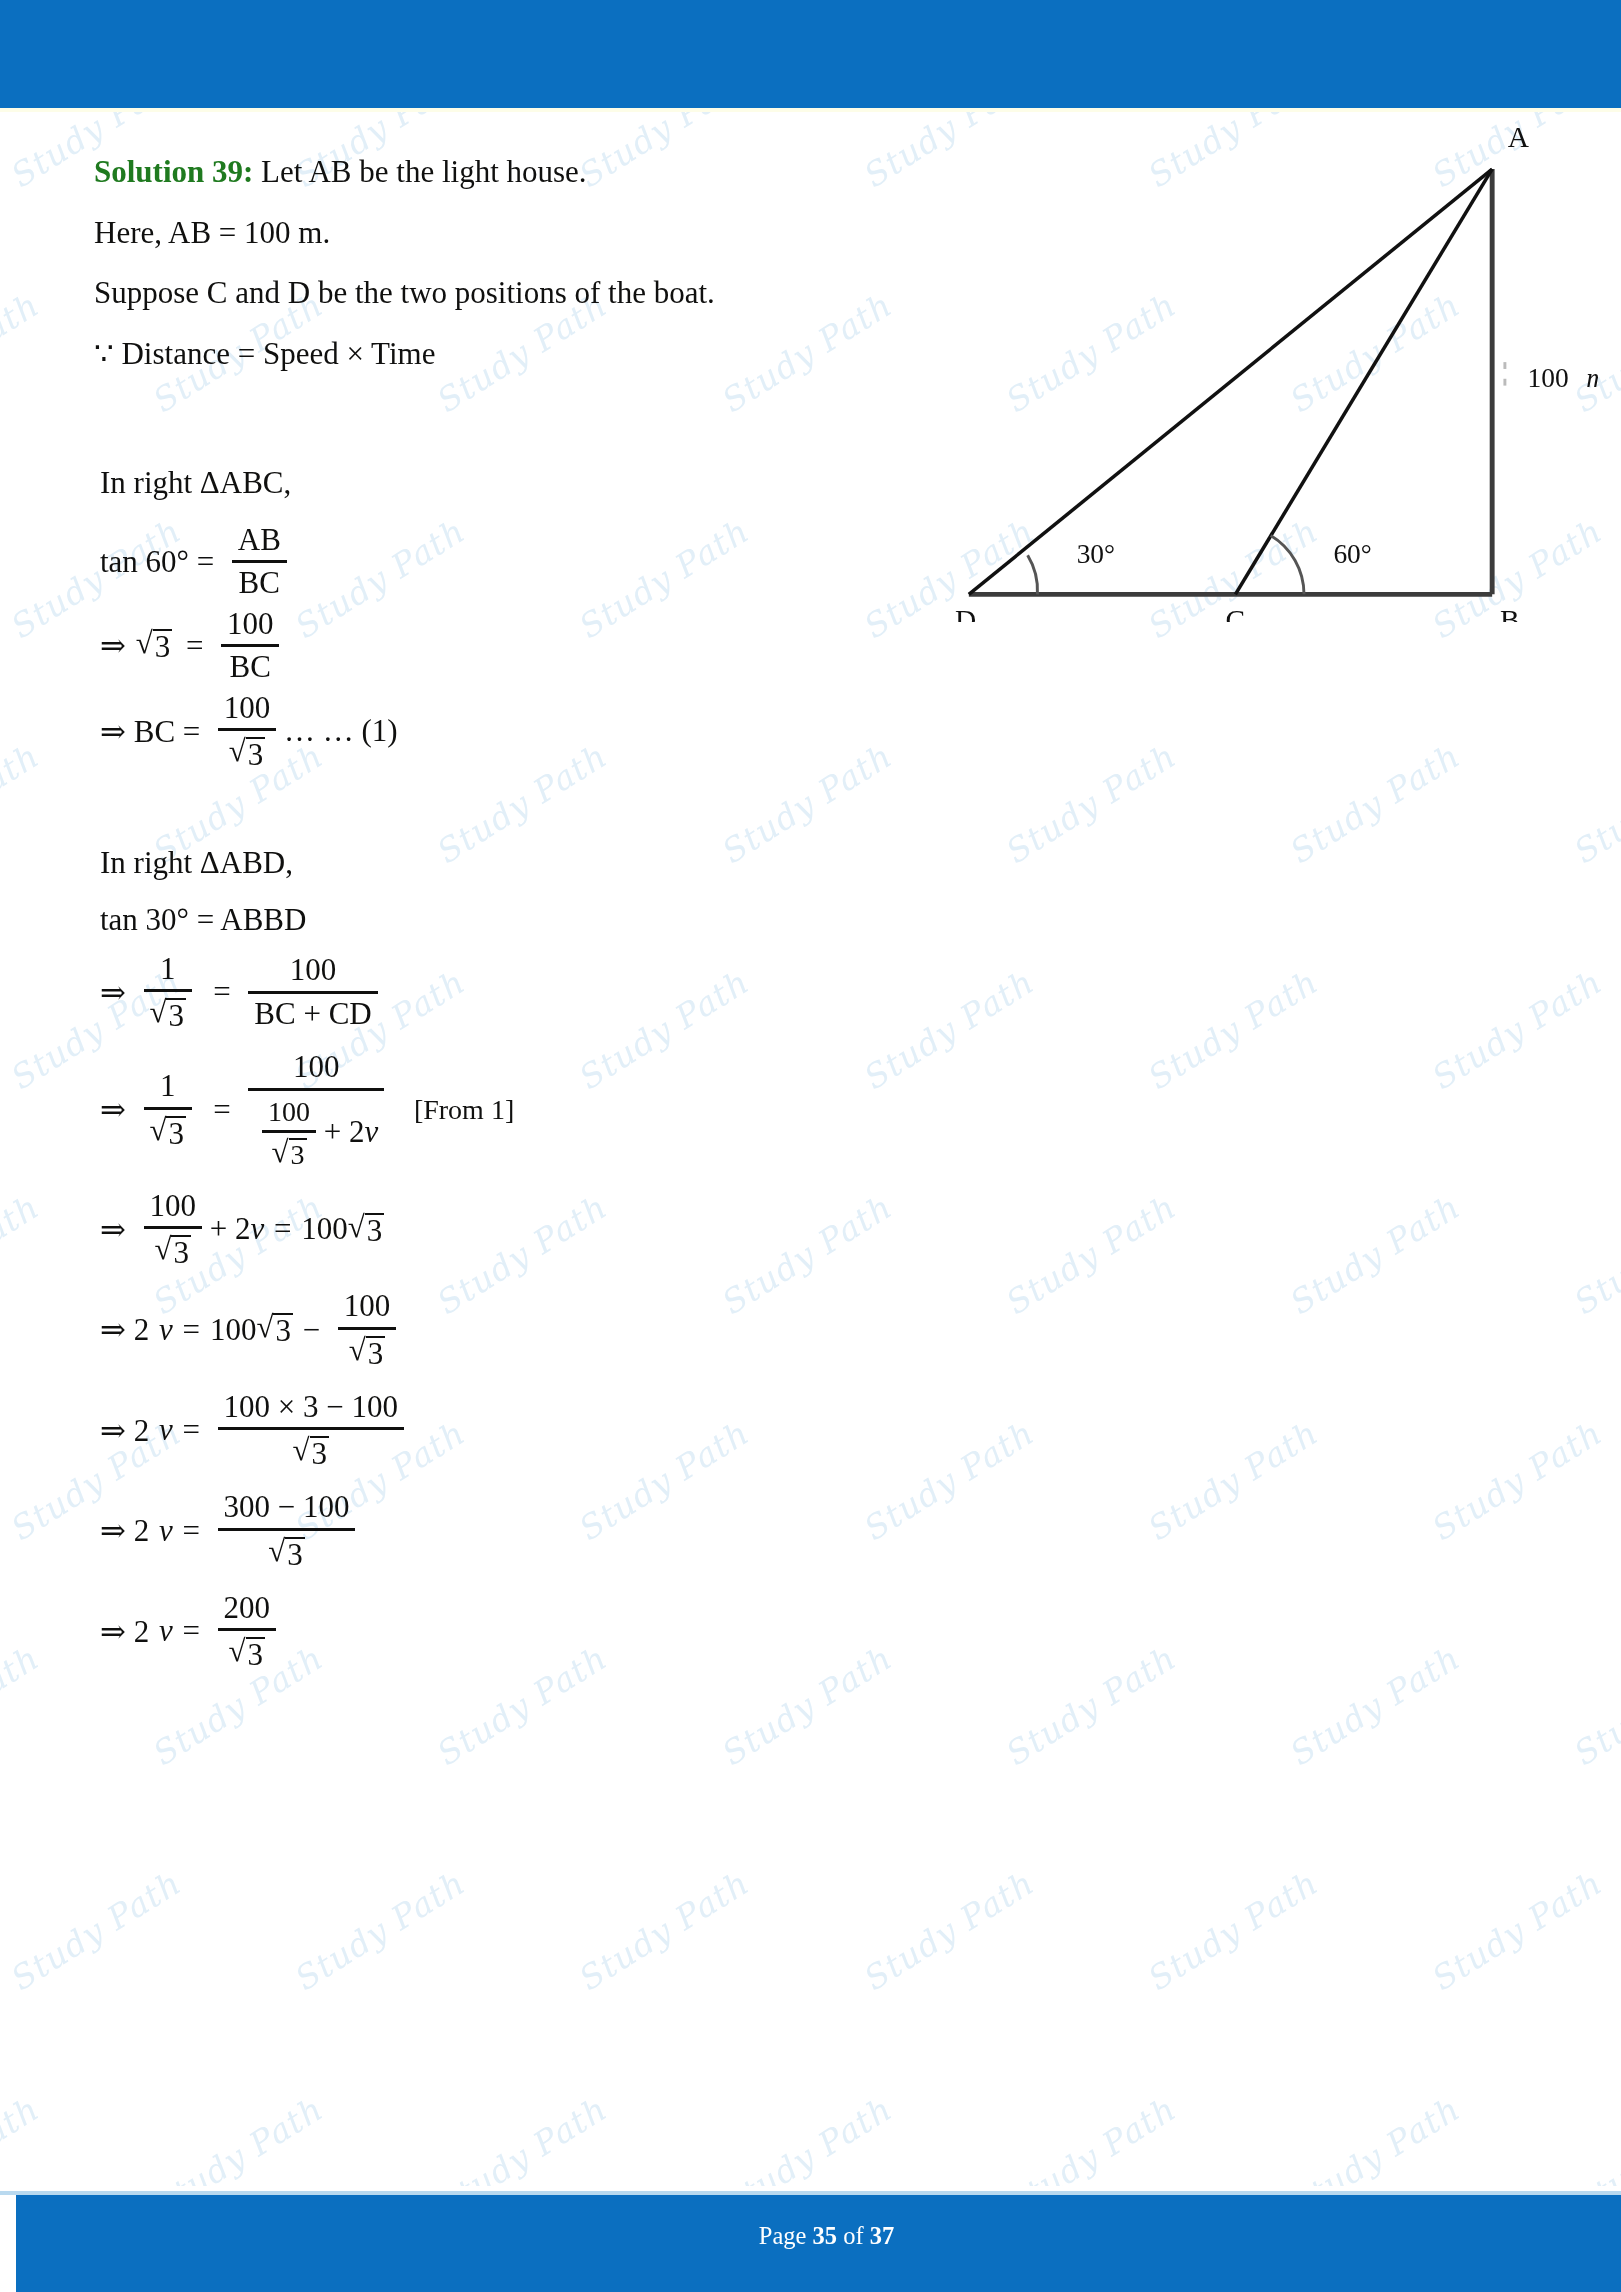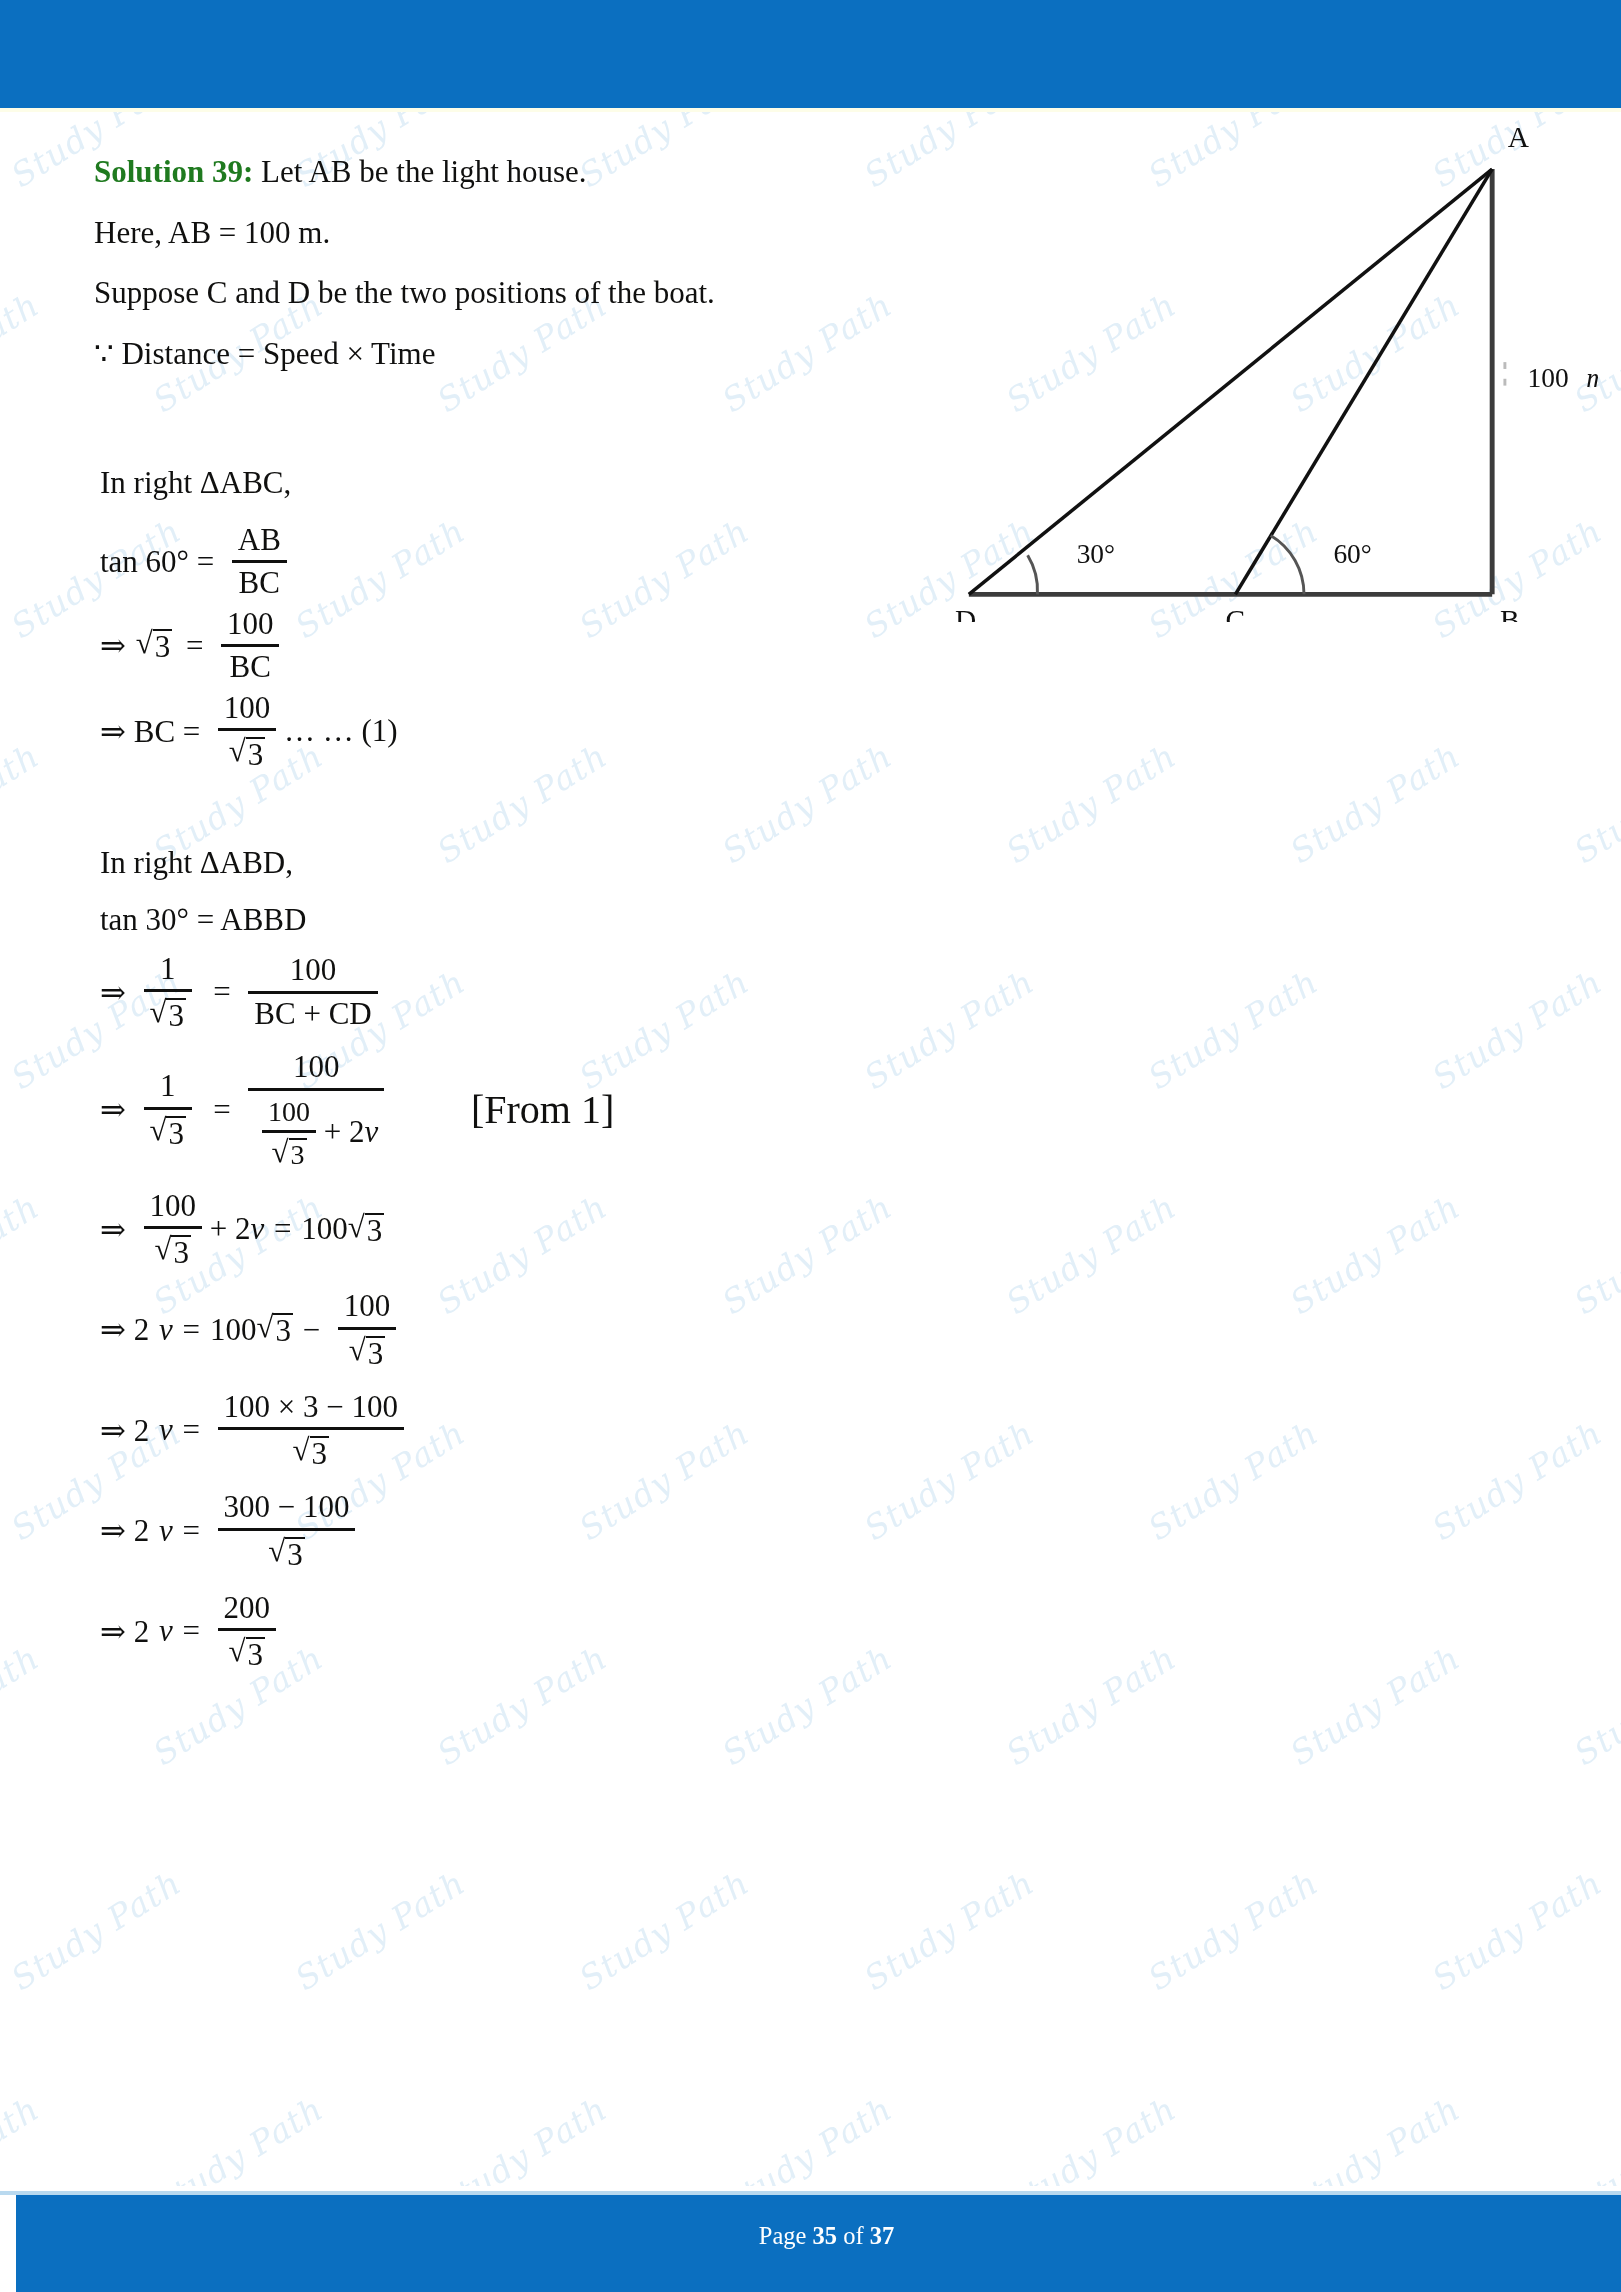--- a/index.html
+++ b/index.html
@@ -96,21 +96,21 @@
     display:inline-flex;flex-direction:column;align-items:center;
     vertical-align:middle;margin:0 7.8px;
   }
   .frac .num,.frac .den{padding:0 5.9px;line-height:1.12;white-space:nowrap;}
   .frac .bar{height:2.9px;background:#10100f;width:100%;min-width:45px;margin:2.9px 0;}
   .sqrt{display:inline-flex;align-items:flex-start;white-space:nowrap;}
   .sqrt .radsym{font-size:31px;line-height:1;}
   .sqrt .radicand{
     border-top:2.5px solid #10100f;padding:0 2px;margin-top:2px;line-height:1.05;
   }
-  .note{margin-left:79px;font-size:40px;white-space:nowrap;}
+  .note{margin-left:22px;font-size:28px;white-space:nowrap;}
   .sechead{font-size:31px;color:#10100f;margin-bottom:21.6px;white-space:nowrap;}
 
   
   .diagram{position:absolute;left:912px;top:0px;width:686px;height:510px;}
   .diagram svg{display:block;}
 </style>
 </head>
 <body>
 
 <div class="watermark-layer" id="wm-layer">

